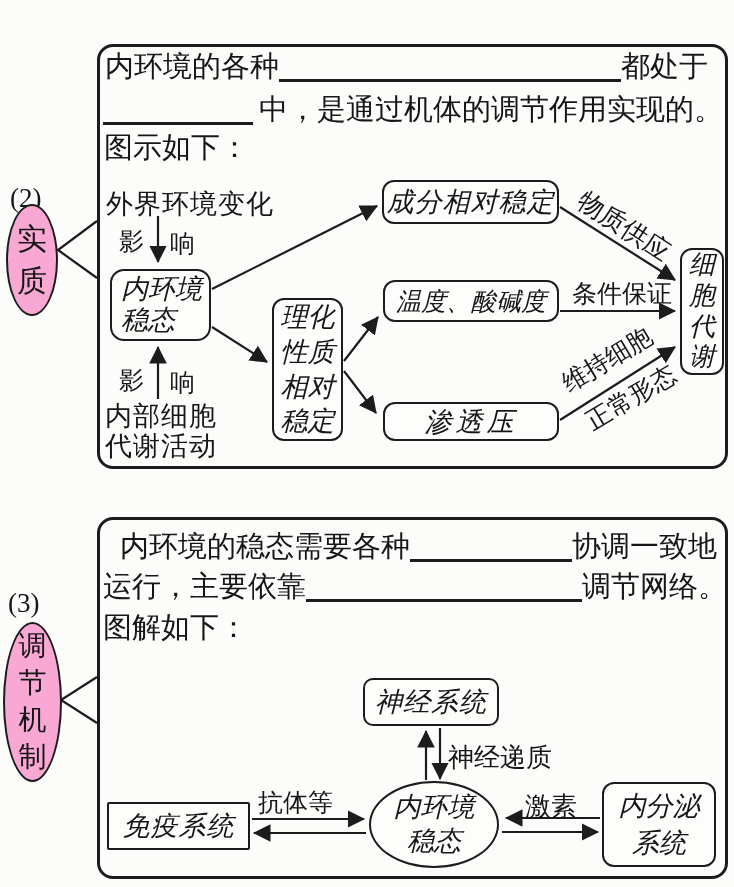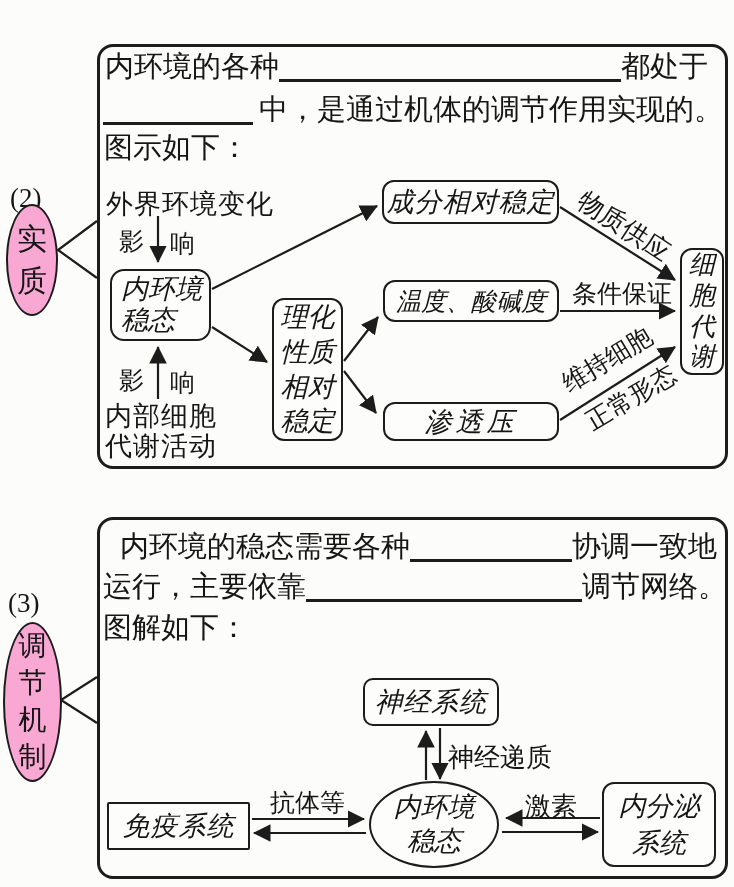--- a/index.html
+++ b/index.html
@@ -71,21 +71,21 @@
   #aff1a { left:119px; top:225px; font-size:25px; }
   #aff1b { left:170px; top:227px; font-size:25px; }
   #aff2a { left:119px; top:364px; font-size:25px; }
   #aff2b { left:170px; top:366px; font-size:25px; }
   #internal { left:105px; top:401px; font-size:27px; line-height:1.12; letter-spacing:1px; }
   #supply { left:571px; top:209px; width:106px; font-size:26px; transform:rotate(33deg); text-align:center; }
   #cond   { left:572px; top:277px; font-size:25px; }
   #maint1 { left:556px; top:343px; width:102px; font-size:25px; transform:rotate(-31deg); text-align:center; }
   #maint2 { left:580px; top:381px; width:102px; font-size:25px; transform:rotate(-31deg); text-align:center; }
   #neurot { left:448px; top:740px; font-size:26px; }
-  #antib  { left:270px; top:786px; font-size:25px; }
+  #antib  { left:258px; top:786px; font-size:25px; }
   #horm   { left:525px; top:789px; font-size:26px; }
 </style>
 </head>
 <body>
 
 <div id="canvas">
 
   <div class="outer" id="box2"></div>
   <div class="outer" id="box3"></div>
 

